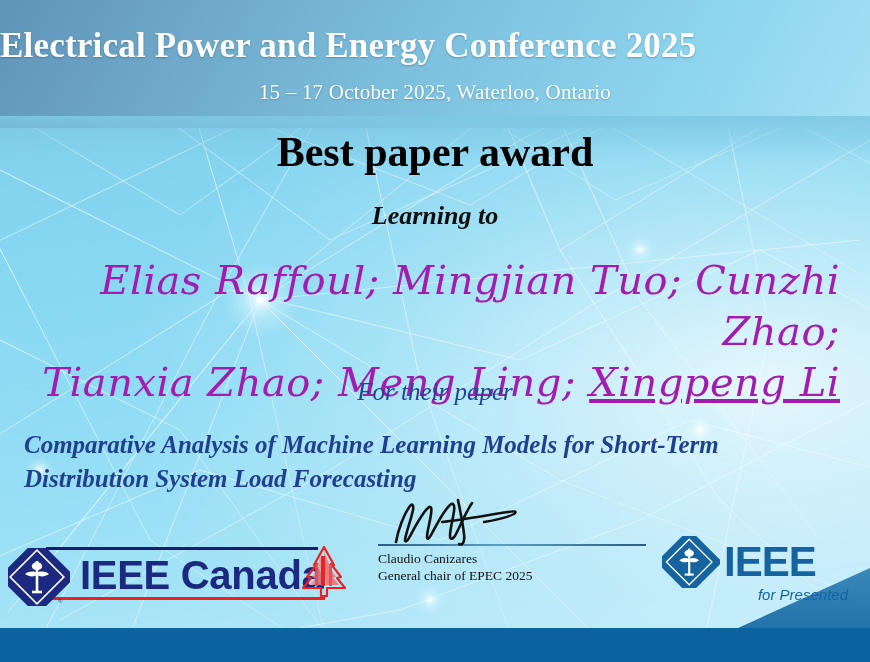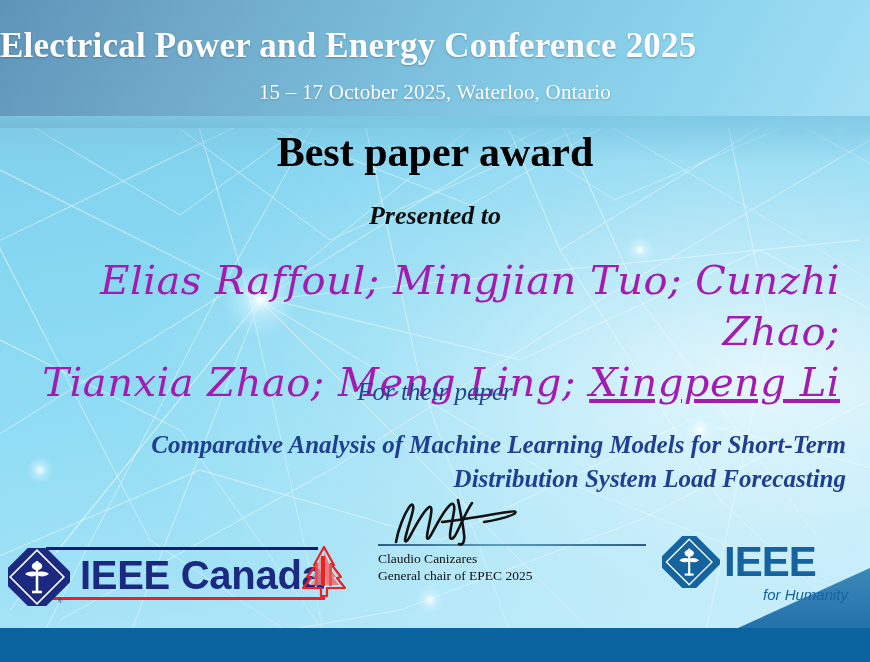--- a/index.html
+++ b/index.html
@@ -124,21 +124,21 @@
     top: 378px;
     text-align: center;
     color: #1f468f;
     font-size: 25px;
     font-style: italic;
   }
   .paper-title {
     position: absolute;
     left: 24px; right: 24px;
     top: 428px;
-    text-align: right;
+    text-align: left;
     color: #1f3f8f;
     font-size: 25px;
     font-weight: bold;
     font-style: italic;
     line-height: 1.34;
   }
 
   
   .sig-block {
     position: absolute;
@@ -287,21 +287,21 @@
       <circle cx="40" cy="470" r="14" fill="url(#starGlow)"></circle>
     </g>
   </svg>
 
   <div class="bg-topwash"></div>
 
   <div class="header-title">Electrical Power and Energy Conference 2025</div>
   <div class="header-sub">15 – 17 October 2025, Waterloo, Ontario</div>
 
   <div class="award-title">Best paper award</div>
-  <div class="presented-to">Presented to</div>
+  <div class="presented-to">Learning to</div>
 
   <div class="names">
     <div>Elias Raffoul; Mingjian Tuo; Cunzhi Zhao;</div>
     <div><span>Tianxia Zhao; Meng Ling; </span><span class="name-underline">Xingpeng Li</span></div>
   </div>
 
   <div class="for-their-paper">For their paper</div>
   <div class="paper-title">Comparative Analysis of Machine Learning Models for Short-Term Distribution System Load Forecasting</div>
 
   <div class="sig-block">
@@ -352,18 +352,18 @@
         <rect x="3" y="3" width="52" height="52" transform="rotate(45 29 29)" fill="#15639f" rx="3"></rect>
         <rect x="11" y="11" width="36" height="36" transform="rotate(45 29 29)" fill="none" stroke="#ffffff" stroke-width="1.5"></rect>
         <path d="M29 14 L29 44" stroke="#ffffff" stroke-width="2.4"></path>
         <path d="M24 18 C26 14, 32 14, 34 18 C35 21, 32 23, 29 23 C26 23, 23 21, 24 18 Z" fill="#ffffff"></path>
         <path d="M18 27 C22 24, 26 24, 29 26 C32 24, 36 24, 40 27 C36 30, 32 30, 29 28 C26 30, 22 30, 18 27 Z" fill="#ffffff"></path>
         <path d="M24 43 L34 43" stroke="#ffffff" stroke-width="2.4"></path>
       </svg>
     </div>
     <div class="il-word">IEEE</div>
     <div class="il-tagline">
-      <div>for Humanity</div>
+      <div>for Presented</div>
     </div>
   </div>
 
   <div class="footer-bar"></div>
 </div>
 
 </body></html>

